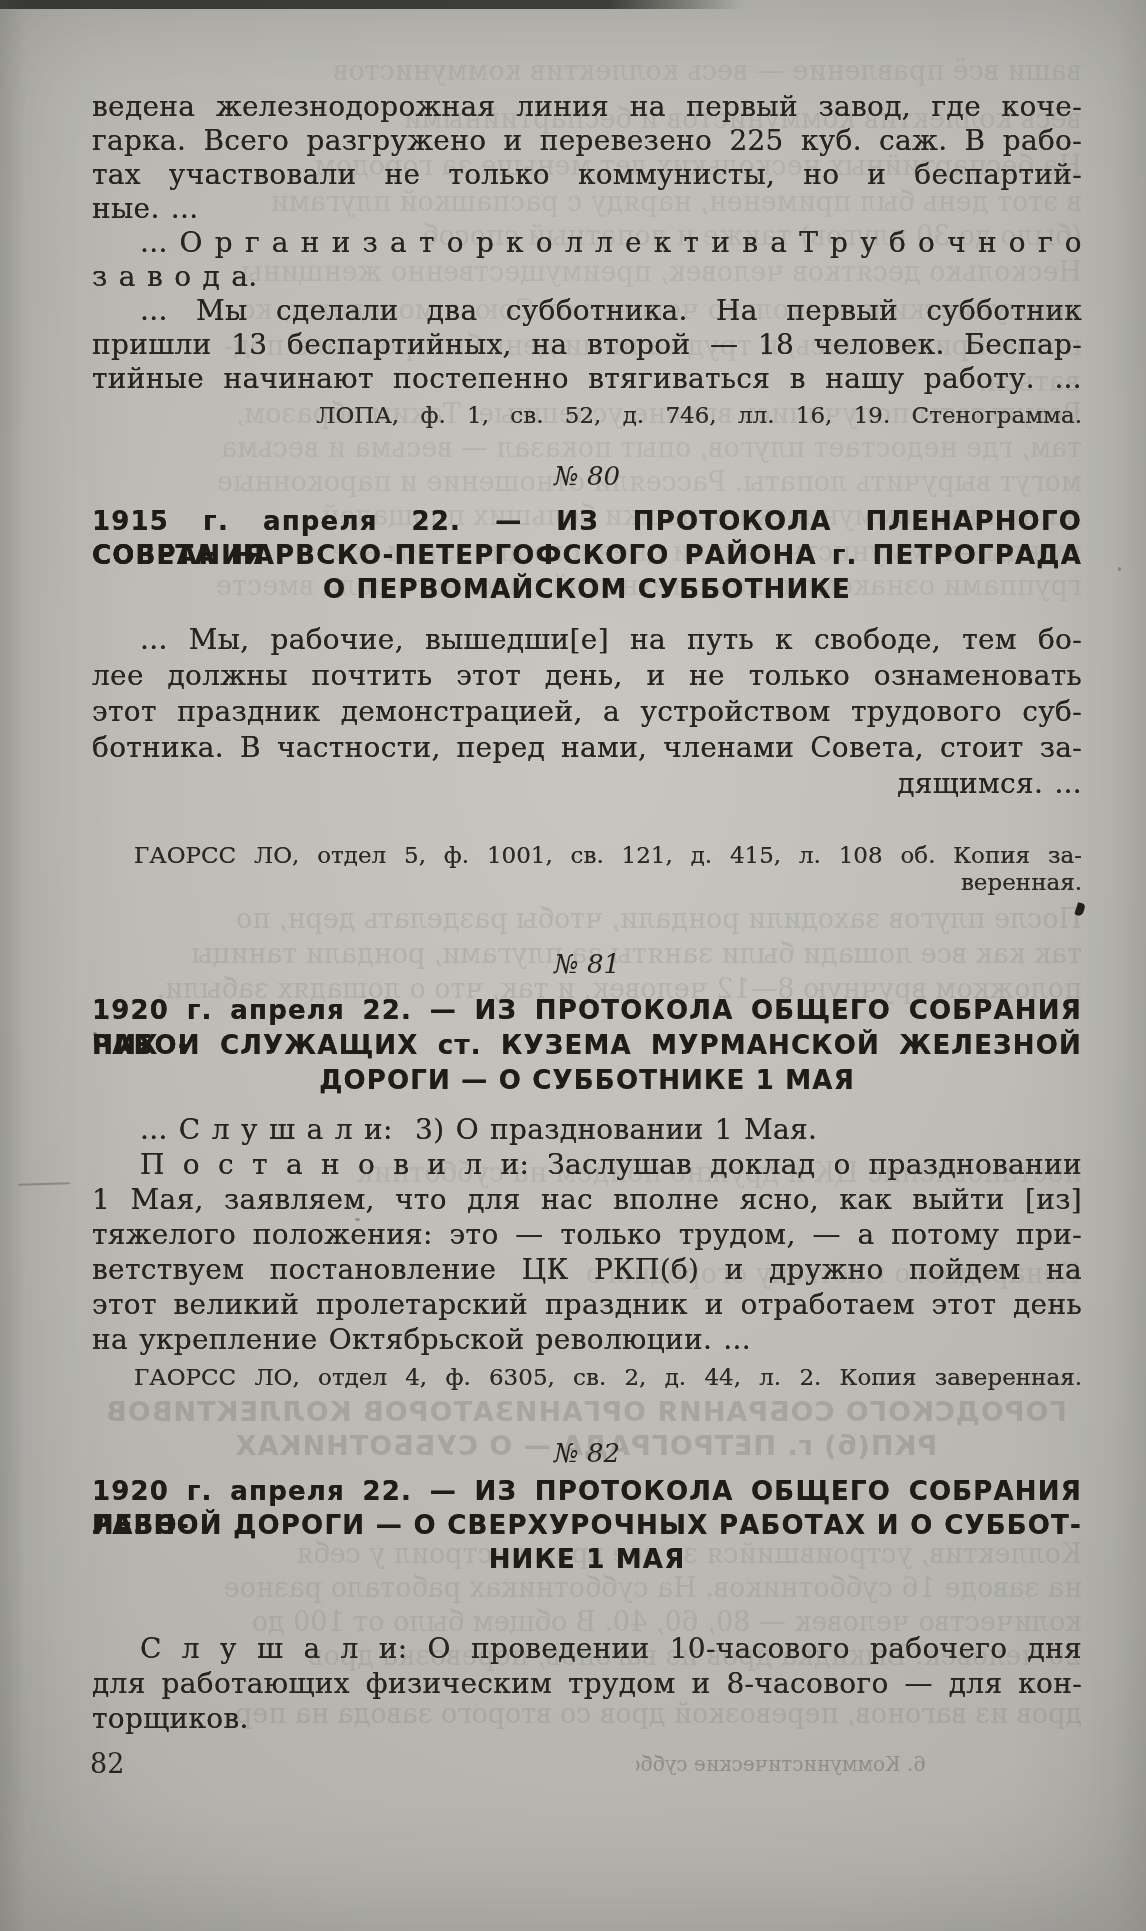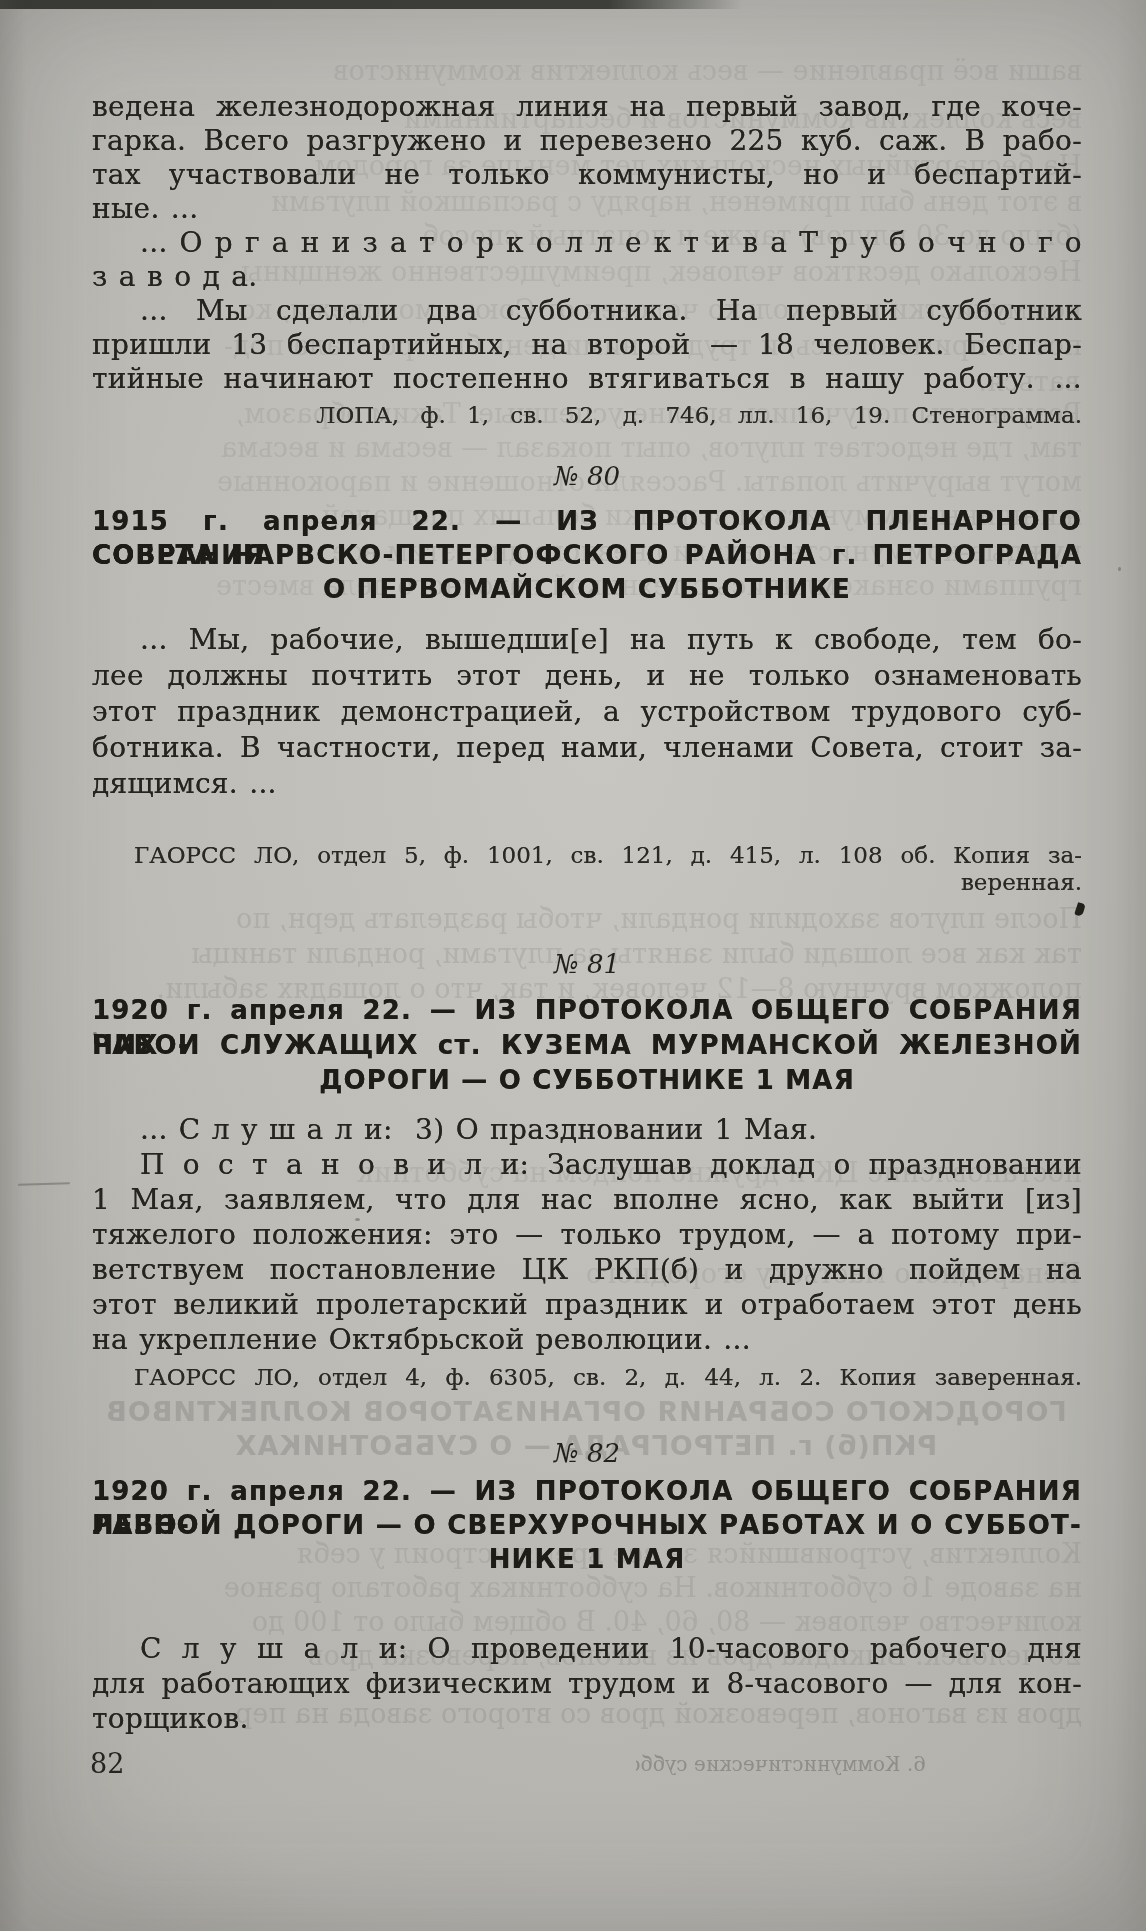--- a/index.html
+++ b/index.html
@@ -56,21 +56,21 @@
   .cite .ln{height:27px;line-height:27px;text-align:right;}
   .cite-lopa{top:402px;word-spacing:14px;}
   .doc-no{font-size:26px;font-style:italic;text-align:center;color:#23211c;}
   .no80{top:461px;} .no81{top:949px;} .no82{top:1438px;}
   .heading{font-family:"DejaVu Sans","Liberation Sans",sans-serif;font-weight:700;
     font-size:26px;letter-spacing:1.2px;color:#1e1c17;
     text-shadow:0 0 .6px rgba(30,28,23,.8);}
   .h80{top:504px;} .h80 .ln{height:34px;line-height:34px;}
   .h81{top:993px;} .h81 .ln{height:35px;line-height:35px;}
   .h82{top:1474px;} .h82 .ln{height:34px;line-height:34px;}
-  .b80{top:622px;} .b80 .ln{height:36px;line-height:36px;}
+  .b80{top:622px;} .b80 .ln{height:36px;line-height:36px;text-align:right;}
   .c80{top:842px;}
   .b81{top:1112px;} .b81 .ln{height:35px;line-height:35px;}
   .c81{top:1364px;word-spacing:6px;}
   .b82{top:1631px;} .b82 .ln{height:35px;line-height:35px;}
   .page-num{position:absolute;left:90px;top:1748px;font-size:27px;color:#26241f;}
 </style>
 </head>
 <body>
 
 <div class="page">

